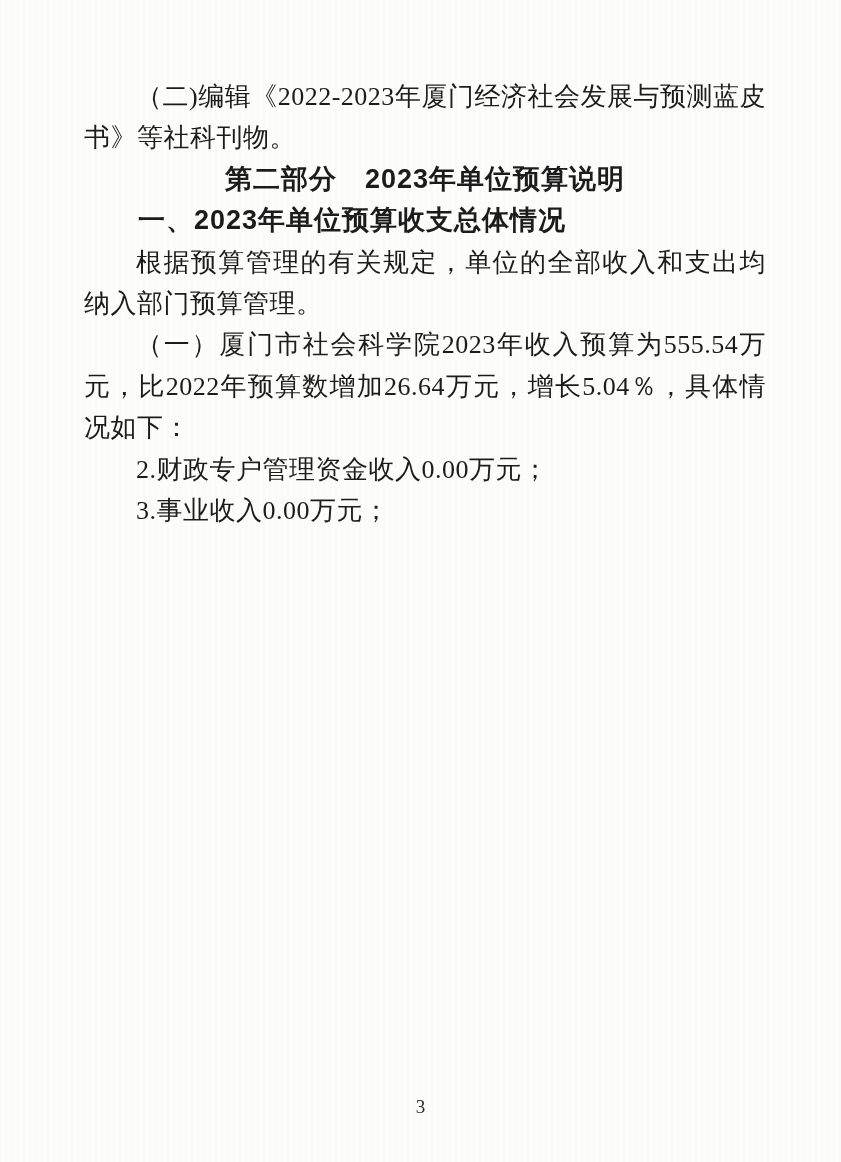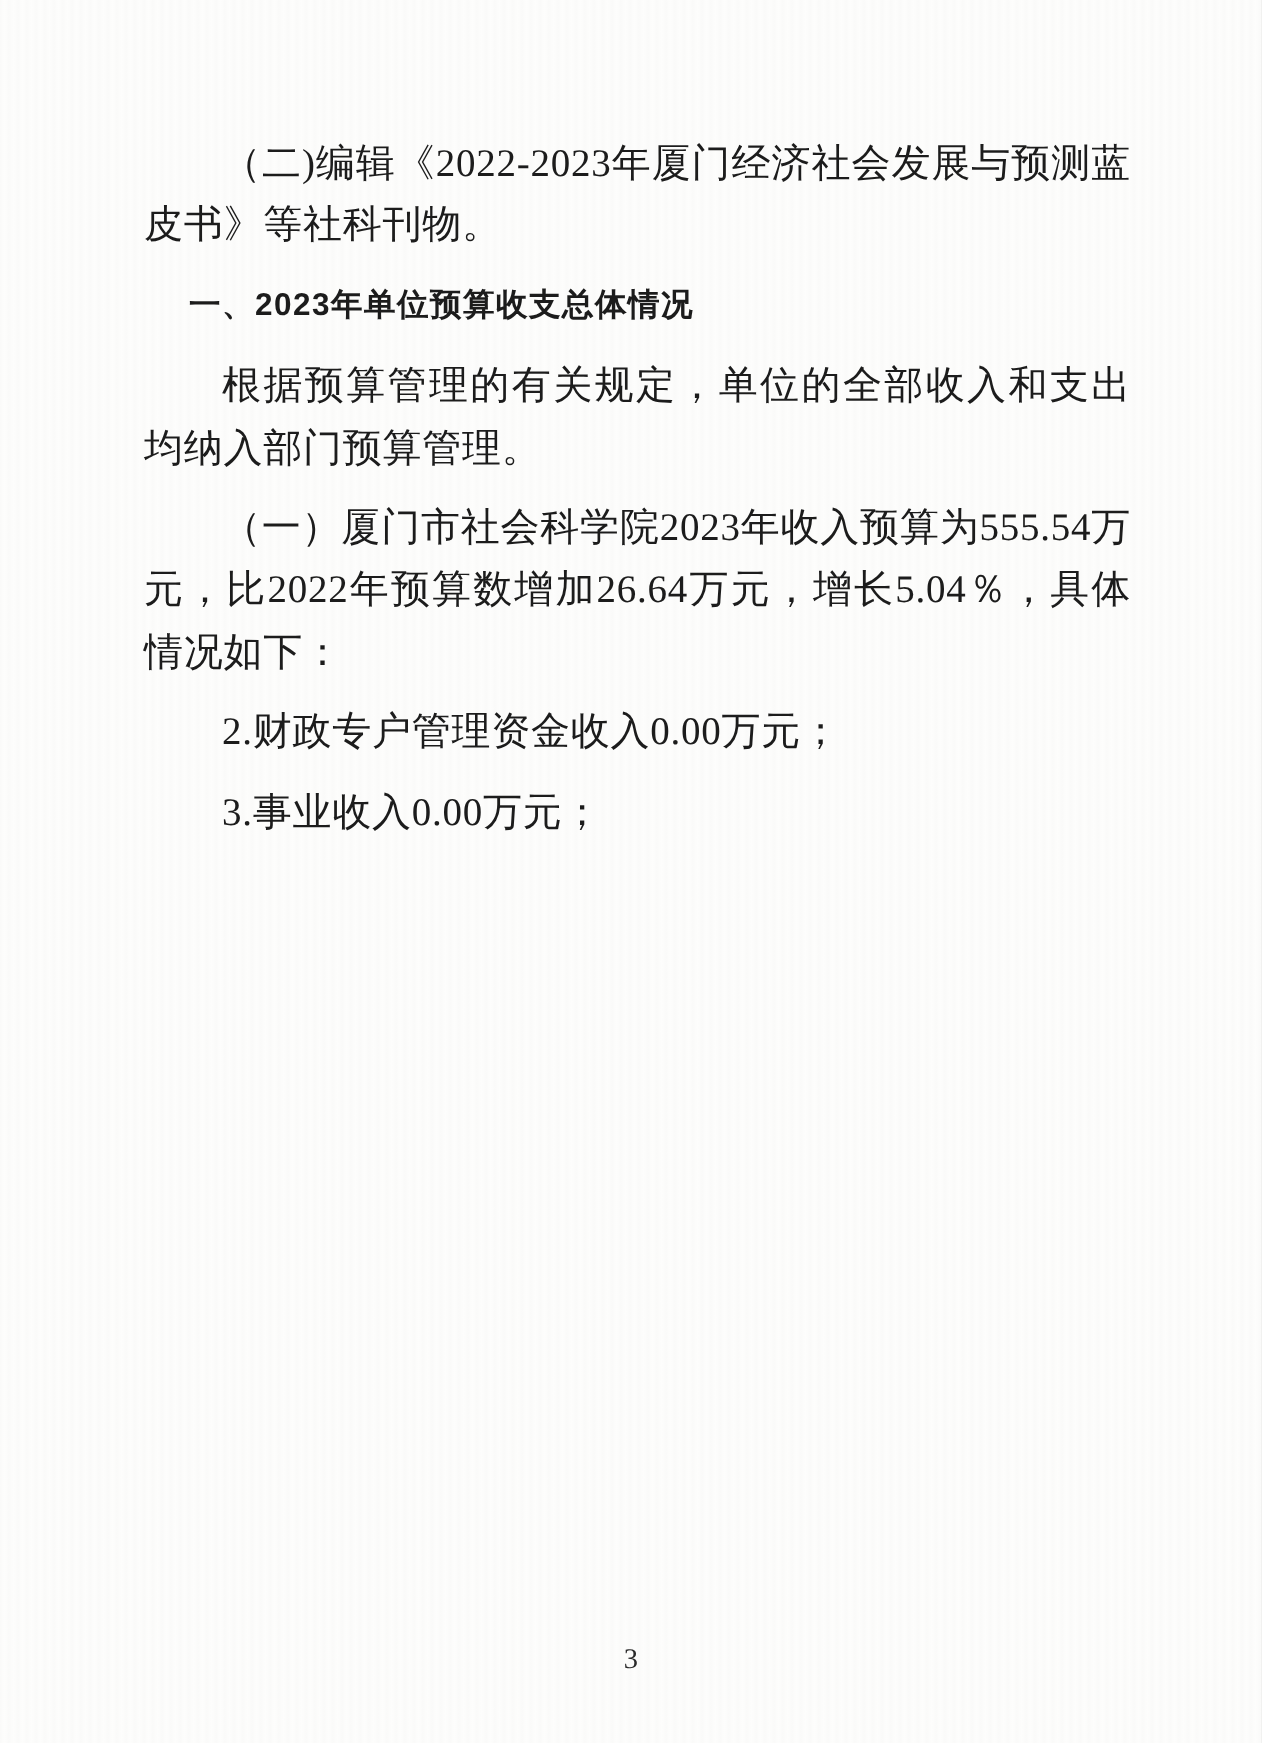--- a/index.html
+++ b/index.html
@@ -23,42 +23,42 @@
     color: #1c1c1c;
     font-family: "Liberation Serif", "DejaVu Serif", serif;
   }
   .content {
     position: absolute;
     left: 84px;
     top: 76px;
     width: 682px;
   }
   .body-para {
-    margin: 12px;
+    margin: 0;
     font-size: 26px;
     line-height: 41.4px;
     text-align: justify;
     text-justify: inter-ideograph;
     text-indent: 2em;
     letter-spacing: 0.5px;
     font-weight: 400;
   }
   .heading-center {
     margin: 0;
     font-size: 27px;
     line-height: 41.4px;
     font-weight: 700;
     text-align: center;
     text-indent: 0;
     font-family: "Liberation Sans", "DejaVu Sans", sans-serif;
     letter-spacing: 1px;
   }
   .heading-sub {
     margin: 0;
-    font-size: 21px;
+    font-size: 27px;
     line-height: 41.4px;
     font-weight: 700;
     text-align: left;
     text-indent: 2em;
     font-family: "Liberation Sans", "DejaVu Sans", sans-serif;
     letter-spacing: 1px;
   }
   .page-number {
     position: absolute;
     left: 0;
@@ -69,20 +69,21 @@
     color: #2a2a2a;
     font-family: "Liberation Serif", "DejaVu Serif", serif;
   }
 </style>
 </head>
 <body>
 
 <div class="page">
   <div class="content">
     <p class="body-para">（二)编辑《2022-2023年厦门经济社会发展与预测蓝皮书》等社科刊物。</p>
+    <h2 class="heading-center">第二部分　2023年单位预算说明</h2>
     <h3 class="heading-sub">一、2023年单位预算收支总体情况</h3>
     <p class="body-para">根据预算管理的有关规定，单位的全部收入和支出均纳入部门预算管理。</p>
     <p class="body-para">（一）厦门市社会科学院2023年收入预算为555.54万元，比2022年预算数增加26.64万元，增长5.04％，具体情况如下：</p>
     <p class="body-para">2.财政专户管理资金收入0.00万元；</p>
     <p class="body-para">3.事业收入0.00万元；</p>
   </div>
   <div class="page-number">3</div>
 </div>
 
 </body></html>

